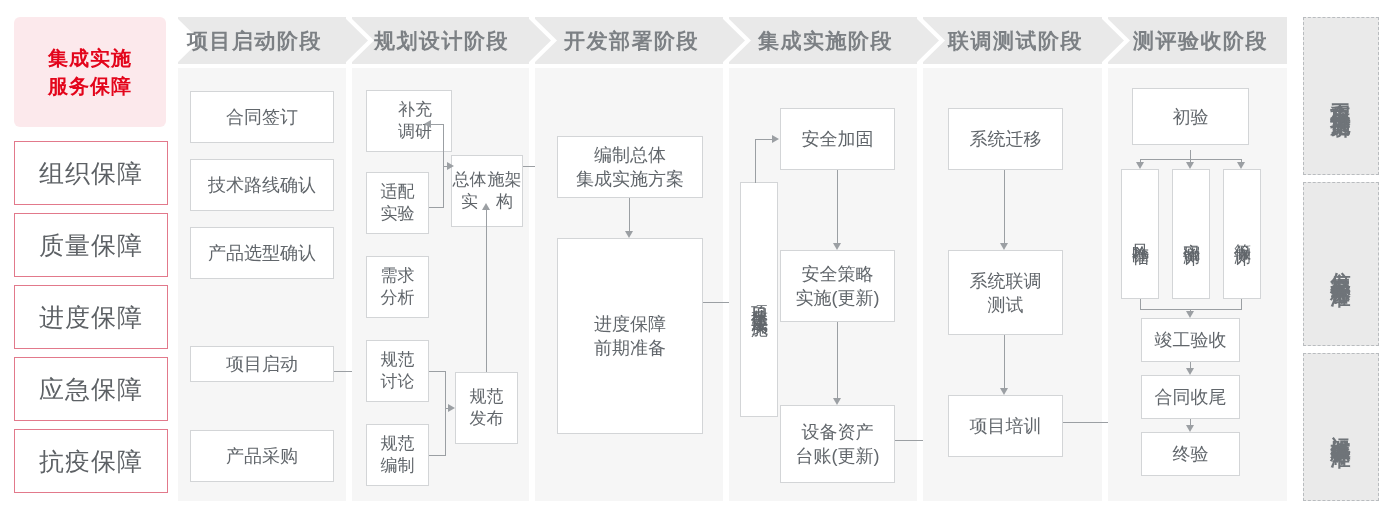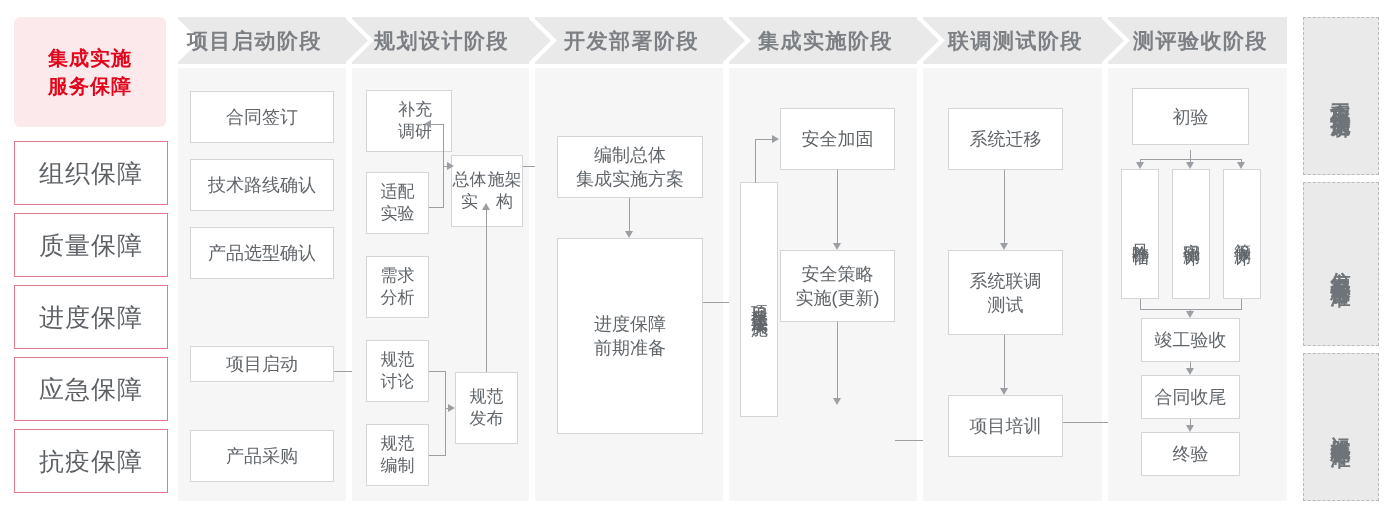--- a/index.html
+++ b/index.html
@@ -224,20 +224,24 @@
       <span class="chev"></span>
     </div>
     <div class="phase-body" style="width:188px;height:433px;"></div>
   </div>
   <div class="node vert small" style="left:740px;top:182px;width:38px;height:235px;">项目整体集成实施</div>
   <div class="node" style="left:780px;top:108px;width:115px;height:62px;">安全加固</div>
   <div class="node" style="left:780px;top:250px;width:115px;height:72px;flex-direction:column;">
     <div>安全策略</div>
     <div>实施(更新)</div>
   </div>
+  <div class="node" style="left:780px;top:405px;width:115px;height:78px;flex-direction:column;">
+    <div>设备资产</div>
+    <div>台账(更新)</div>
+  </div>
 
   <div class="ln v" style="left:755px;top:139px;height:44px;"></div>
   <div class="ln h" style="left:755px;top:139px;width:17px;"></div>
   <div class="arw arw-r" style="left:772px;top:135px;"></div>
 
   <div class="ln v" style="left:837px;top:170px;height:73px;"></div>
   <div class="arw arw-d" style="left:833px;top:243px;"></div>
 
   <div class="ln v" style="left:837px;top:322px;height:76px;"></div>
   <div class="arw arw-d" style="left:833px;top:398px;"></div>

